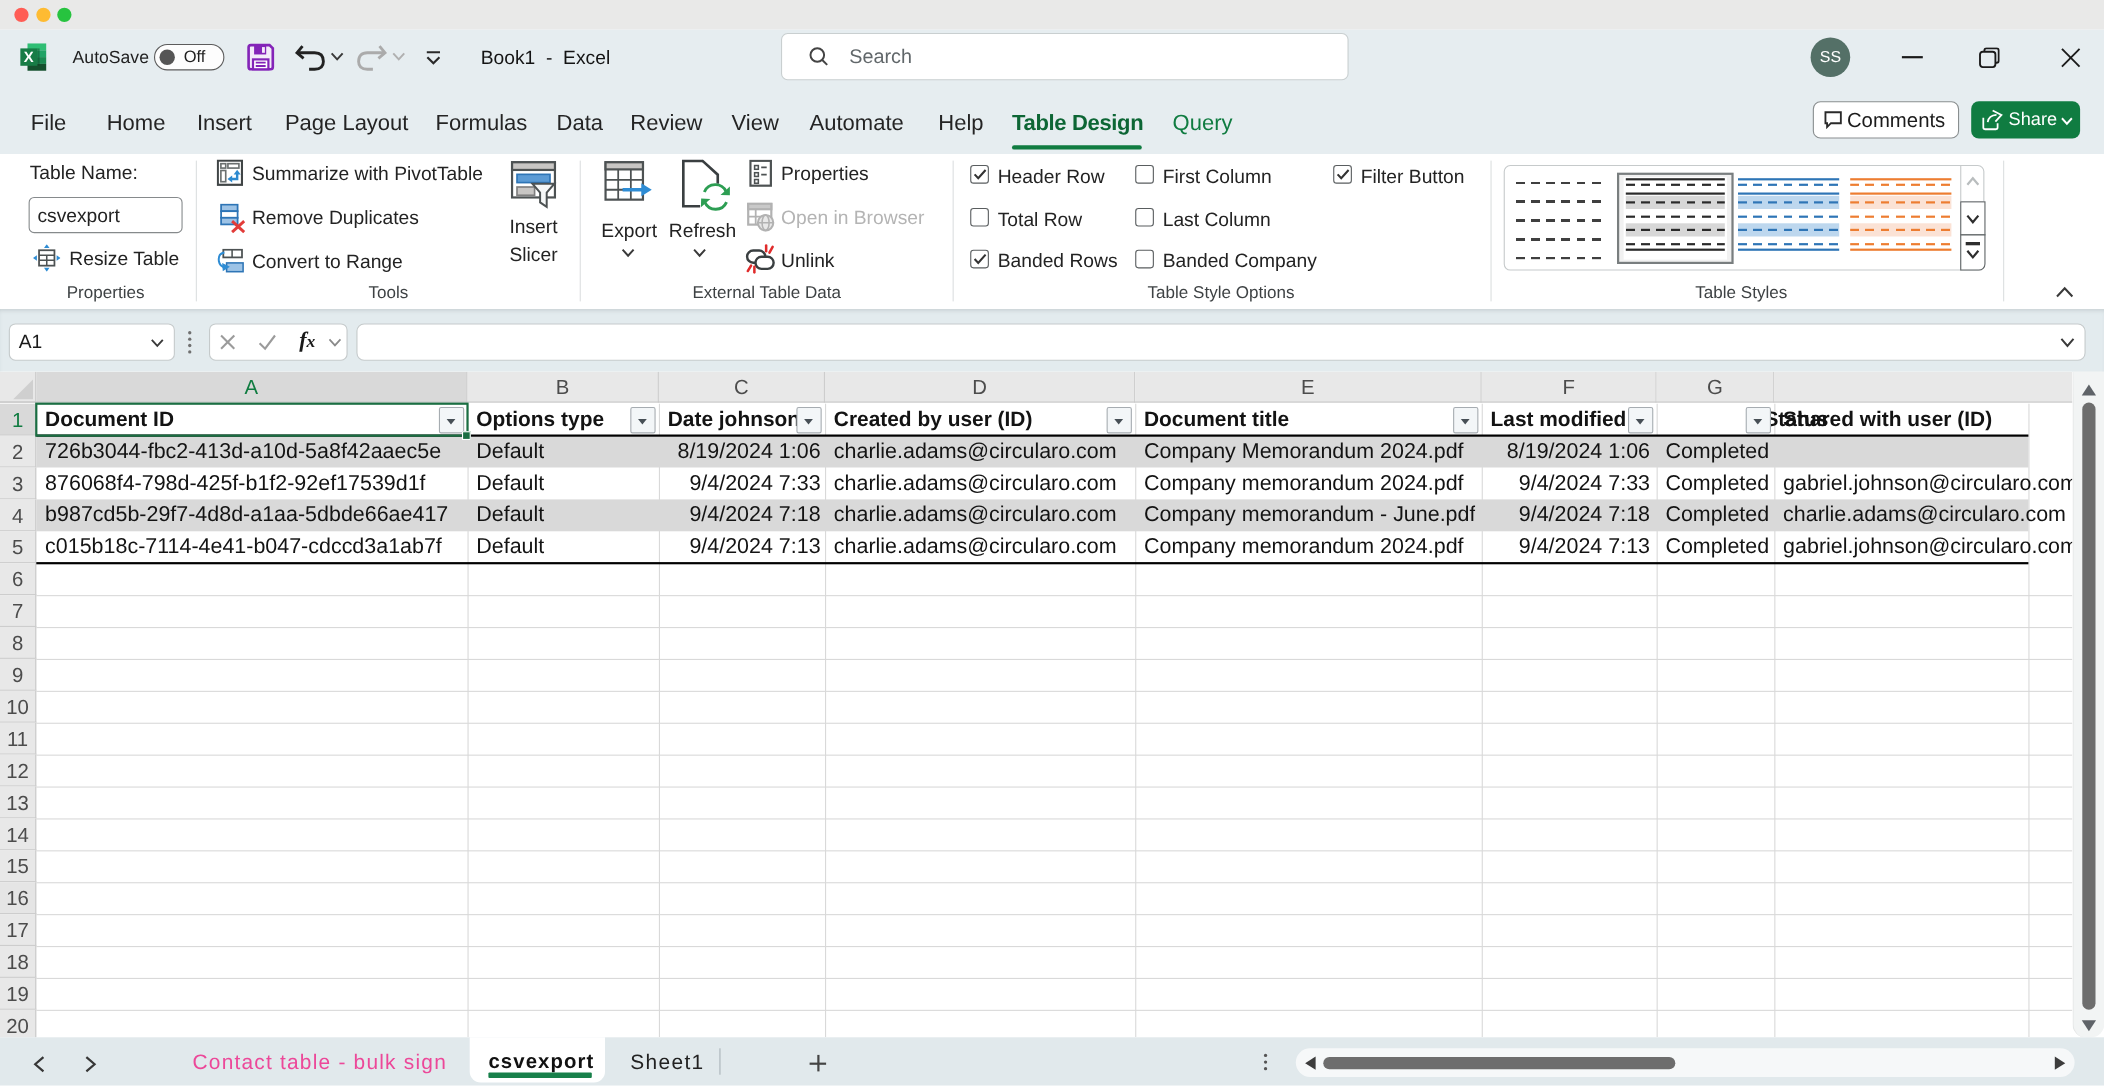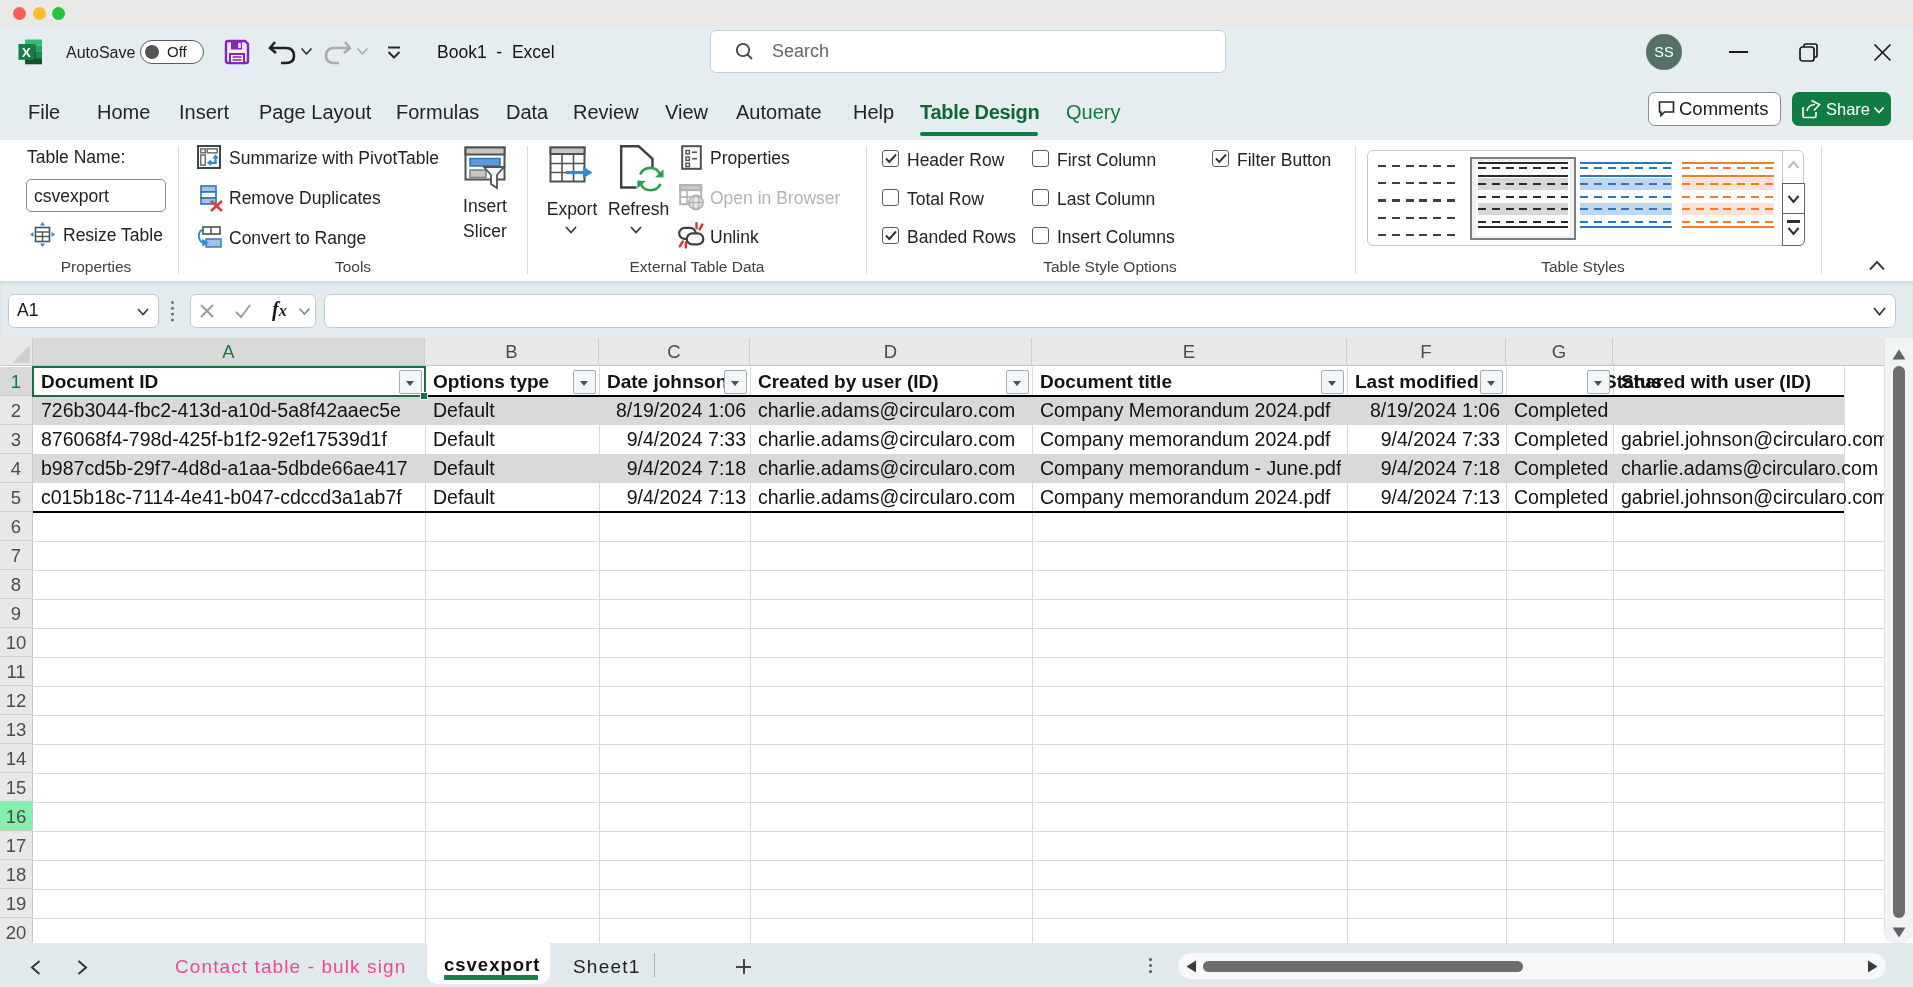--- a/index.html
+++ b/index.html
@@ -251,21 +251,21 @@
 <div class="a cb" style="left:882px;top:227px"></div>
 <svg class="a" style="left:885px;top:230px" width="12" height="11" viewBox="0 0 12 11">
     <path d="M1 5.5 L4.3 9 L11 1.5" fill="none" stroke="#333" stroke-width="1.9"></path>
   </svg>
 <div class="a rtxt" style="left:907px;top:227px">Banded Rows</div>
 <div class="a cb" style="left:1032px;top:150px"></div>
 <div class="a rtxt" style="left:1057px;top:150px">First Column</div>
 <div class="a cb" style="left:1032px;top:189px"></div>
 <div class="a rtxt" style="left:1057px;top:189px">Last Column</div>
 <div class="a cb" style="left:1032px;top:227px"></div>
-<div class="a rtxt" style="left:1057px;top:227px">Insert Columns</div>
+<div class="a rtxt" style="left:1057px;top:227px">Banded Company</div>
 <div class="a cb" style="left:1212px;top:150px"></div>
 <svg class="a" style="left:1215px;top:153px" width="12" height="11" viewBox="0 0 12 11">
     <path d="M1 5.5 L4.3 9 L11 1.5" fill="none" stroke="#333" stroke-width="1.9"></path>
   </svg>
 <div class="a rtxt" style="left:1237px;top:150px">Filter Button</div>
 <div class="a glabel" style="left:1010px;width:200px">Table Style Options</div>
 
 <div class="a" style="left:1367px;top:150px;width:437px;height:96px;background:#fff;border:1px solid #c6cacb;border-radius:6px;box-sizing:border-box"></div>
 <div class="a" style="left:1782px;top:150px;width:1px;height:96px;background:#c6cacb"></div>
 <div class="a" style="left:1378px;top:163.5px;width:83px;height:72px;background:
@@ -394,21 +394,21 @@
 <div class="a rowh" style="top:174px;height:29px;line-height:29px;background:#e8e8e8;color:#4c4c4c">6</div>
 <div class="a rowh" style="top:203px;height:29px;line-height:29px;background:#e8e8e8;color:#4c4c4c">7</div>
 <div class="a rowh" style="top:232px;height:29px;line-height:29px;background:#e8e8e8;color:#4c4c4c">8</div>
 <div class="a rowh" style="top:261px;height:29px;line-height:29px;background:#e8e8e8;color:#4c4c4c">9</div>
 <div class="a rowh" style="top:290px;height:29px;line-height:29px;background:#e8e8e8;color:#4c4c4c">10</div>
 <div class="a rowh" style="top:319px;height:29px;line-height:29px;background:#e8e8e8;color:#4c4c4c">11</div>
 <div class="a rowh" style="top:348px;height:29px;line-height:29px;background:#e8e8e8;color:#4c4c4c">12</div>
 <div class="a rowh" style="top:377px;height:29px;line-height:29px;background:#e8e8e8;color:#4c4c4c">13</div>
 <div class="a rowh" style="top:406px;height:29px;line-height:29px;background:#e8e8e8;color:#4c4c4c">14</div>
 <div class="a rowh" style="top:435px;height:29px;line-height:29px;background:#e8e8e8;color:#4c4c4c">15</div>
-<div class="a rowh" style="top:464px;height:29px;line-height:29px;background:#86efac;color:#4c4c4c">16</div>
+<div class="a rowh" style="top:464px;height:29px;line-height:29px;background:#e5e5e5;color:#4c4c4c">16</div>
 <div class="a rowh" style="top:493px;height:29px;line-height:29px;background:#e8e8e8;color:#4c4c4c">17</div>
 <div class="a rowh" style="top:522px;height:29px;line-height:29px;background:#e8e8e8;color:#4c4c4c">18</div>
 <div class="a rowh" style="top:551px;height:29px;line-height:29px;background:#e8e8e8;color:#4c4c4c">19</div>
 <div class="a rowh" style="top:580px;height:29px;line-height:29px;background:#e8e8e8;color:#4c4c4c">20</div>
 <div class="a" style="left:33px;top:58px;width:1811px;height:29px;background:#d9d9d9"></div>
 <div class="a" style="left:33px;top:116px;width:1811px;height:29px;background:#d9d9d9"></div>
 <div class="a" style="left:33px;top:56.5px;width:1811px;height:2.5px;background:#000"></div>
 <div class="a" style="left:33px;top:172.5px;width:1811px;height:2.5px;background:#000"></div>
 <div class="a cell hcell" style="left:41px;top:29px">Document ID</div>
 <div class="a cell hcell" style="left:433px;top:29px">Options type</div>

